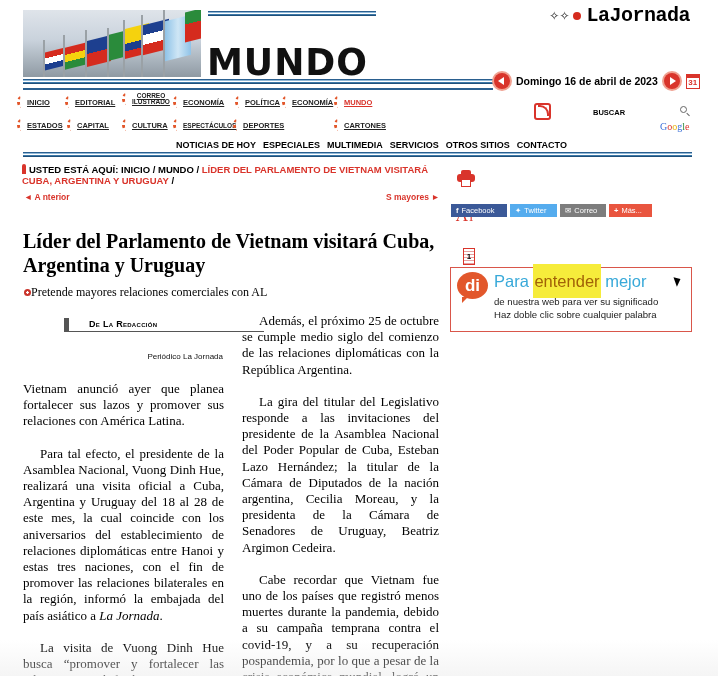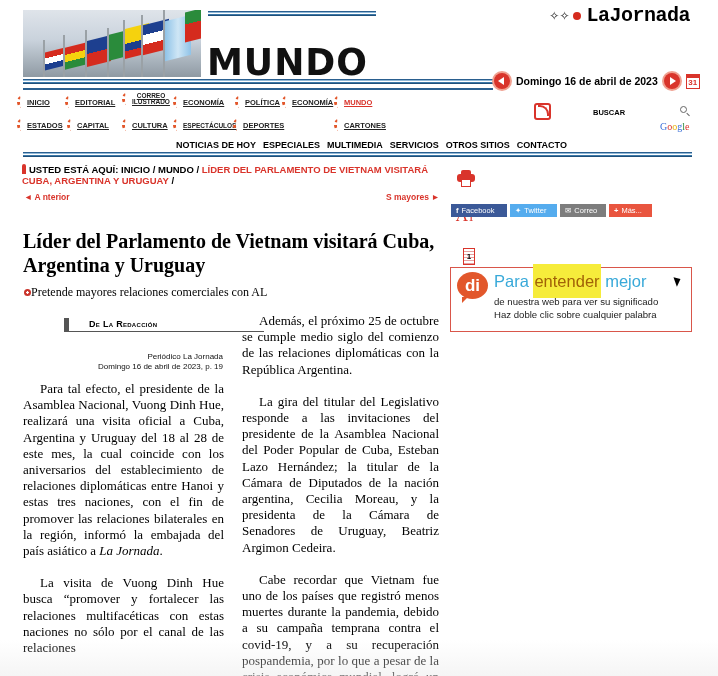--- a/index.html
+++ b/index.html
@@ -262,24 +262,24 @@
 <h1 class="abs title">Líder del Parlamento de Vietnam visitará Cuba, Argentina y Uruguay</h1>
 <div class="abs subtitle">
   <span class="bullet"></span>
   <span>Pretende mayores relaciones comerciales con AL</span>
 </div>
 
 <div class="abs byline">De La Redacción</div>
 
 <div class="abs source">
   <div>Periódico La Jornada</div>
-  <div>Domingo 16 de abril de 2023, p. 19</div>
 </div>
 
 <div class="abs col col1">
+  <p>Vietnam anunció ayer que planea fortalecer sus lazos y promover sus relaciones con América Latina.</p>
   <p class="indent"><span>Para tal efecto, el presidente de la Asamblea Nacional, Vuong Dinh Hue, realizará una visita oficial a Cuba, Argentina y Uruguay del 18 al 28 de este mes, la cual coincide con los aniversarios del establecimiento de relaciones diplomáticas entre Hanoi y estas tres naciones, con el fin de promover las relaciones bilaterales en la región, informó la embajada del país asiático a </span><em>La Jornada</em><span>.</span></p>
   <p class="indent">La visita de Vuong Dinh Hue busca “promover y fortalecer las relaciones multifacéticas con estas naciones no sólo por el canal de las relaciones</p>
 </div>
 
 <div class="abs col col2">
   <p class="indent">Además, el próximo 25 de octubre se cumple medio siglo del comienzo de las relaciones diplomáticas con la República Argentina.</p>
   <p class="indent">La gira del titular del Legislativo responde a las invitaciones del presidente de la Asamblea Nacional del Poder Popular de Cuba, Esteban Lazo Hernández; la titular de la Cámara de Diputados de la nación argentina, Cecilia Moreau, y la presidenta de la Cámara de Senadores de Uruguay, Beatriz Argimon Cedeira.</p>
   <p class="indent">Cabe recordar que Vietnam fue uno de los países que registró menos muertes durante la pandemia, debido a su campaña temprana contra el covid-19, y a su recuperación pospandemia, por lo que a pesar de la crisis económica mundial, logró un crecimiento económico de 8.2 por ciento en 2022.</p>
 </div>
 

